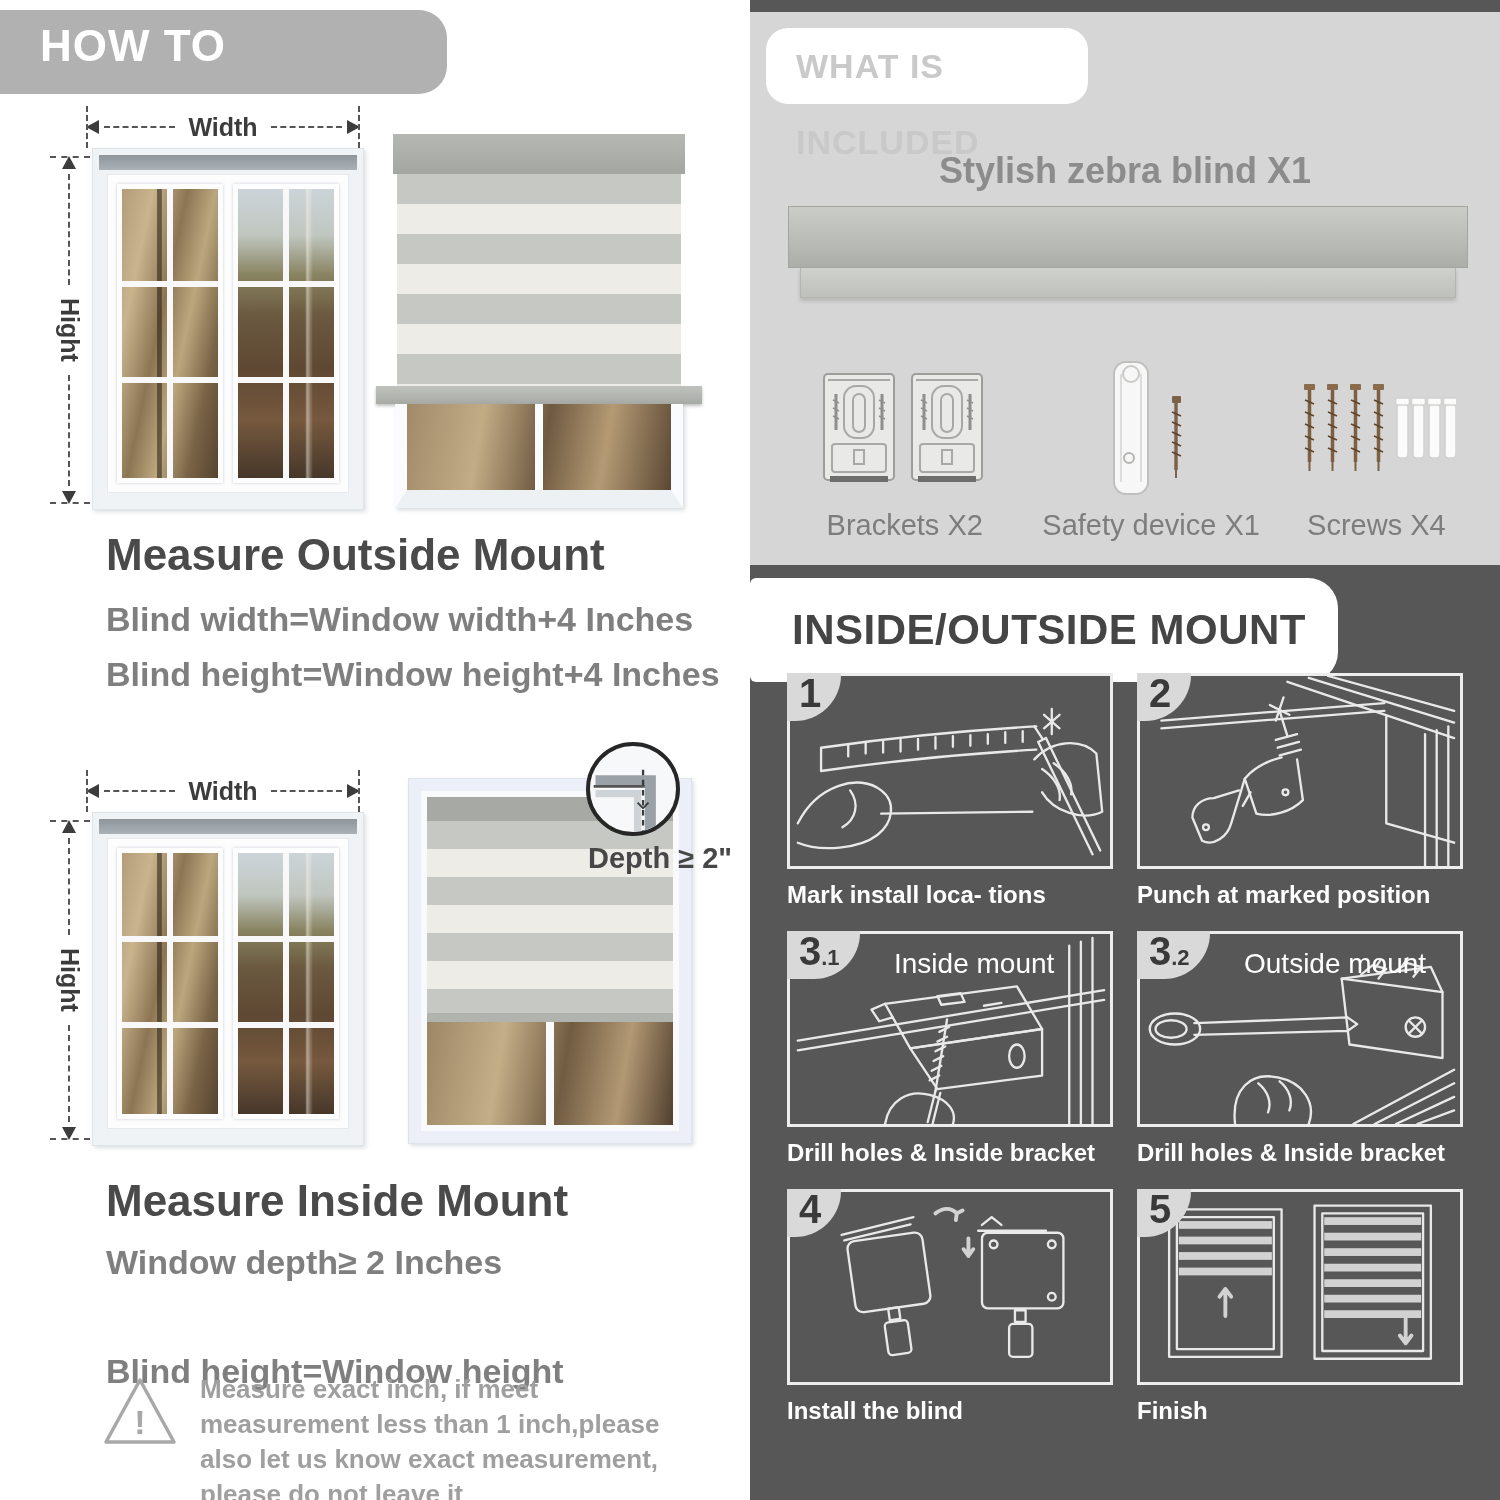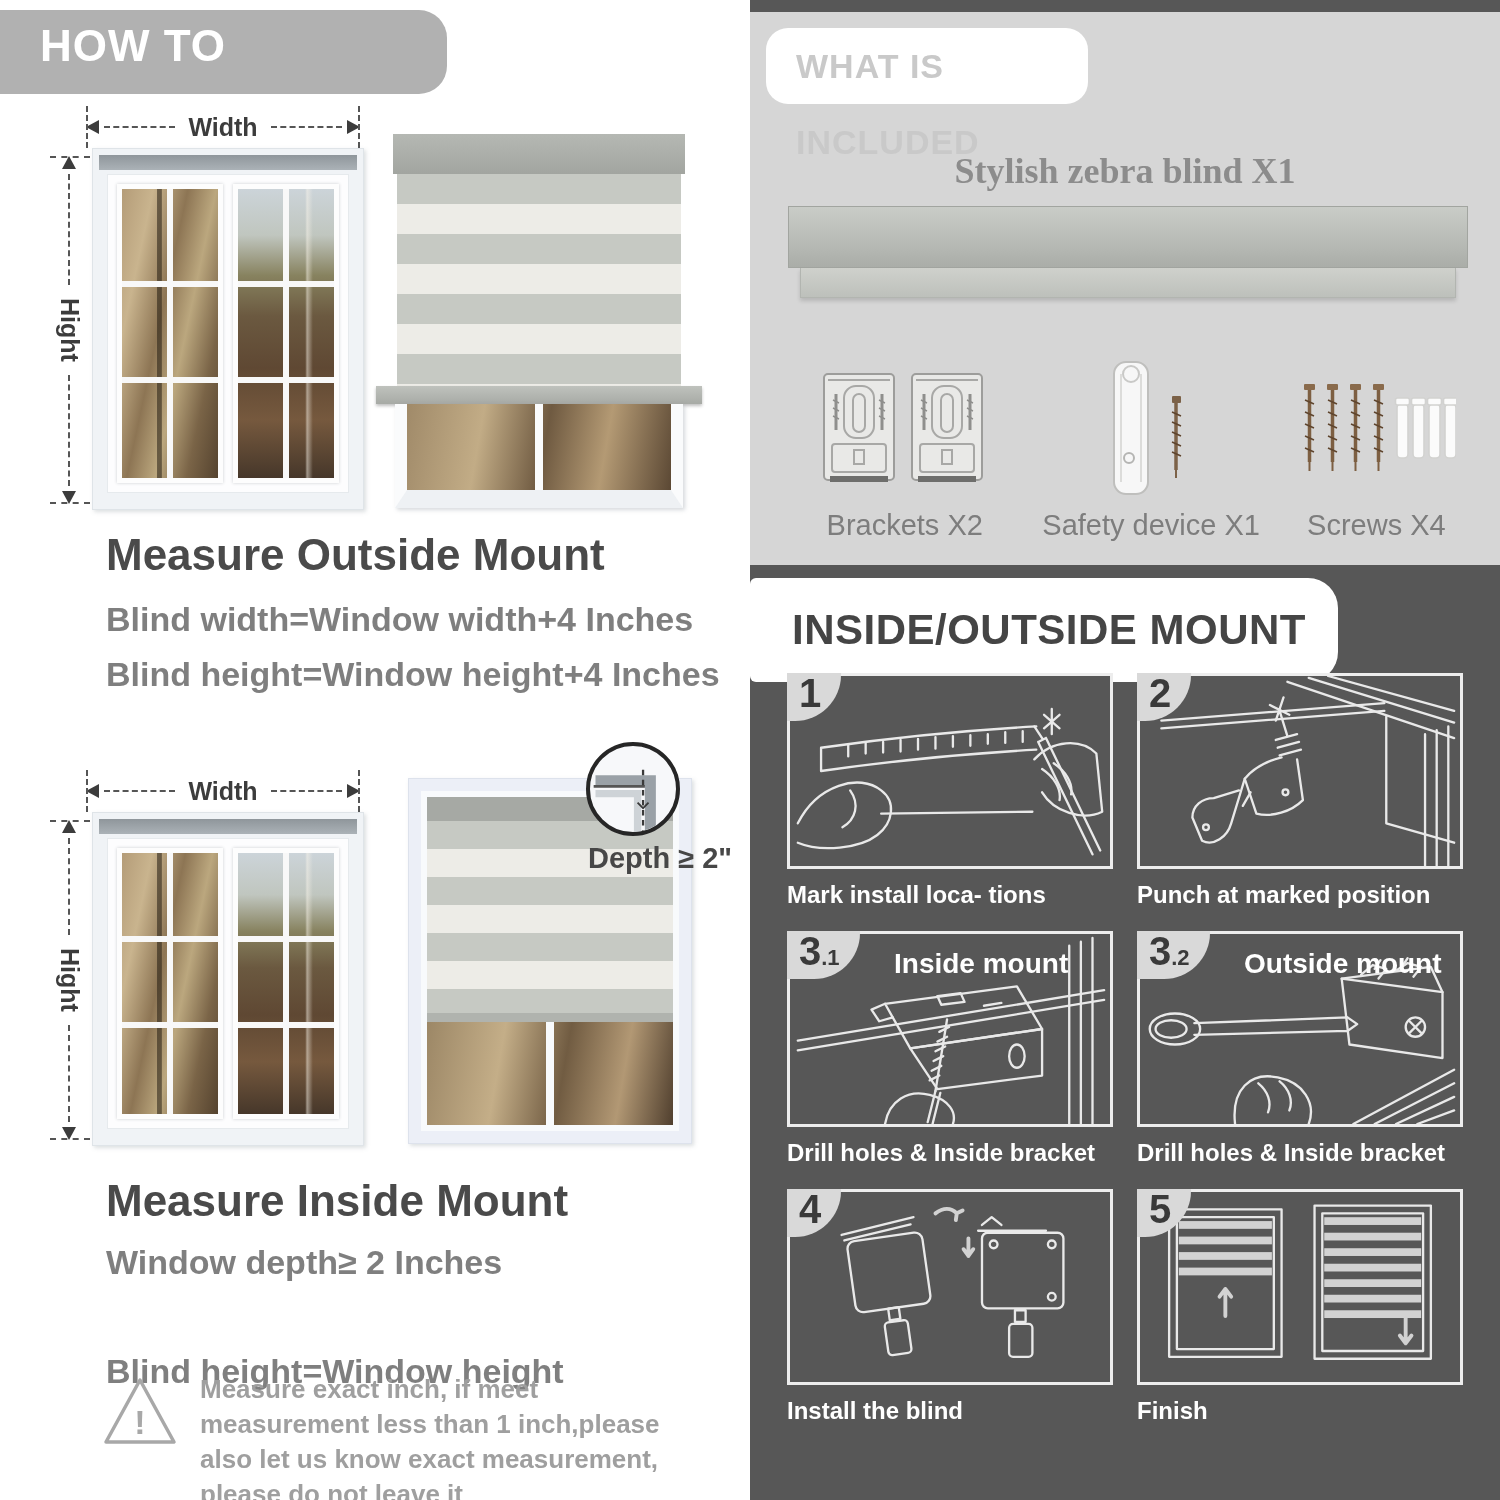--- a/index.html
+++ b/index.html
@@ -89,21 +89,21 @@
 
   .warning{position:absolute;left:100px;top:1372px;width:580px;display:flex;gap:20px;align-items:flex-start;}
   .warn-text{font-size:26px;font-weight:bold;color:var(--warning-text);line-height:1.35;max-width:470px;}
 
   
   .right-col{position:absolute;top:0;left:750px;width:750px;height:1500px;background:var(--dark-bg);}
   .included{position:absolute;top:12px;left:0;width:100%;height:553px;background:var(--included-bg);}
   .wi-pill{position:absolute;top:16px;left:16px;width:322px;height:76px;background:#fff;border-radius:22px;
     color:var(--included-header-text);font-size:34px;font-weight:bold;line-height:76px;padding-left:30px;letter-spacing:1px;}
   .blind-title{position:absolute;top:138px;width:100%;text-align:center;font-size:36px;font-weight:bold;
-    color:var(--blind-title-text);font-family:Liberation Serif, serif;}
+    color:var(--blind-title-text);}
   .headrail-img{position:absolute;top:194px;left:38px;right:32px;}
   .hr-main{height:62px;background:linear-gradient(#c9ccc7 0%,#b9bcb7 55%,#aaada8 100%);border:1px solid #a2a5a0;}
   .hr-lip{height:30px;margin:0 12px;background:linear-gradient(#cfd1cc,#bdc0bb);border:1px solid #b2b5b0;border-top:0;
     box-shadow:0 3px 4px rgba(0,0,0,.15);}
   .items-row{position:absolute;top:330px;left:28px;right:18px;height:200px;display:flex;}
   .item{display:flex;flex-direction:column;justify-content:flex-end;align-items:center;}
   .item-art{height:158px;display:flex;align-items:center;justify-content:center;}
   .item-label{font-size:29px;font-weight:normal;color:var(--included-label-text);white-space:nowrap;}
   .item-brackets{width:36%;} .item-safety{width:34%;justify-content:flex-end;} .item-screws{width:30%;}
 
@@ -114,21 +114,21 @@
   .steps{position:absolute;top:108px;left:37px;display:grid;grid-template-columns:326px 326px;column-gap:24px;}
   .step{width:326px;margin-bottom:22px;}
   .step-panel{position:relative;height:196px;border:3px solid var(--panel-line);background:var(--dark-bg);}
   .step-art{position:absolute;inset:0;width:100%;height:100%;}
   .step-art .ln{stroke:#e9e9e9;stroke-width:2.4;fill:none;stroke-linecap:round;stroke-linejoin:round;}
   .step-art .fl{fill:#d2d2d2;stroke:none;}
   .step-art .ar{stroke:#d2d2d2;stroke-width:4;fill:none;stroke-linecap:round;stroke-linejoin:round;}
   .badge{position:absolute;top:-3px;left:-3px;background:var(--badge-bg);color:var(--badge-text);
     padding:0 20px 8px 12px;border-radius:0 0 46px 0;line-height:1;display:flex;align-items:flex-end;}
   .badge b{font-size:40px;font-weight:bold;} .badge i{font-size:22px;font-style:normal;font-weight:bold;margin-bottom:2px;}
-  .step-title{position:absolute;top:14px;left:104px;font-size:28px;font-weight:bold;color:#fff;white-space:nowrap;}
+  .step-title{position:absolute;top:14px;left:104px;font-size:28px;font-weight:normal;color:#fff;white-space:nowrap;}
   .step figcaption{margin-top:12px;font-size:24px;font-weight:bold;color:#fff;white-space:nowrap;}
 </style>
 </head>
 <body>
 
 <div class="canvas">
 
   <section class="left-col">
 
     <div class="lh-pill">

